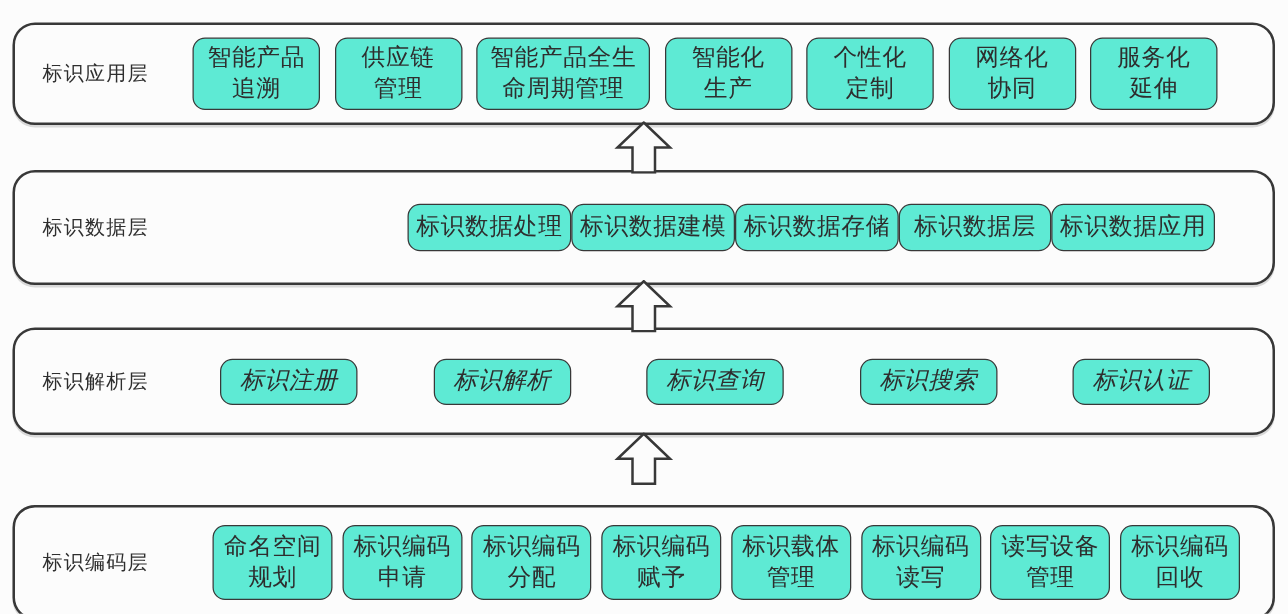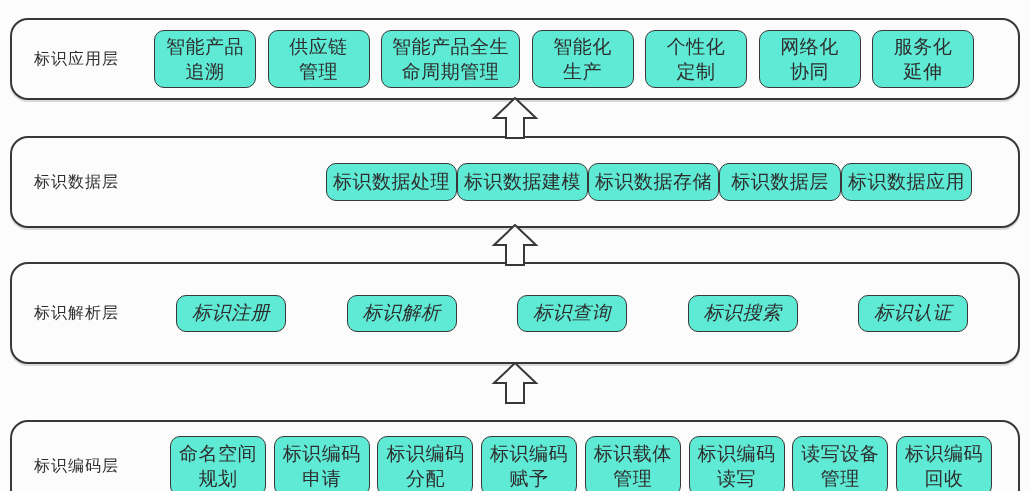--- a/index.html
+++ b/index.html
@@ -45,21 +45,21 @@
     text-align: center;
     white-space: pre-line;
     box-sizing: border-box;
     display: flex;
     align-items: center;
     justify-content: center;
   }
   
   .layer-app     { height: 82px; }
   .layer-data    { height: 92px; }
-  .layer-resolve { height: 102px; }
+  .layer-resolve { height: 86px; }
   .layer-code    { height: 92px; margin-top: 19px; }
 
   .layer-app .boxes     { margin-left: 8px;  margin-right: 44px; }
   .layer-data .boxes    { margin-left: 0px;  margin-right: 46px; justify-content: flex-end; }
   .layer-resolve .boxes { margin-left: 30px; margin-right: 50px; font-style: italic; }
   .layer-code .boxes    { margin-left: -6px; margin-right: 26px; padding-left: 30px; }
 
   .layer-app .box     { min-width: 102px; min-height: 58px; padding: 2px 10px; }
   .layer-data .box    { min-width: 122px; min-height: 38px; padding: 2px 6px; }
   .layer-resolve .box { min-width: 110px; min-height: 37px; padding: 2px 12px; }

